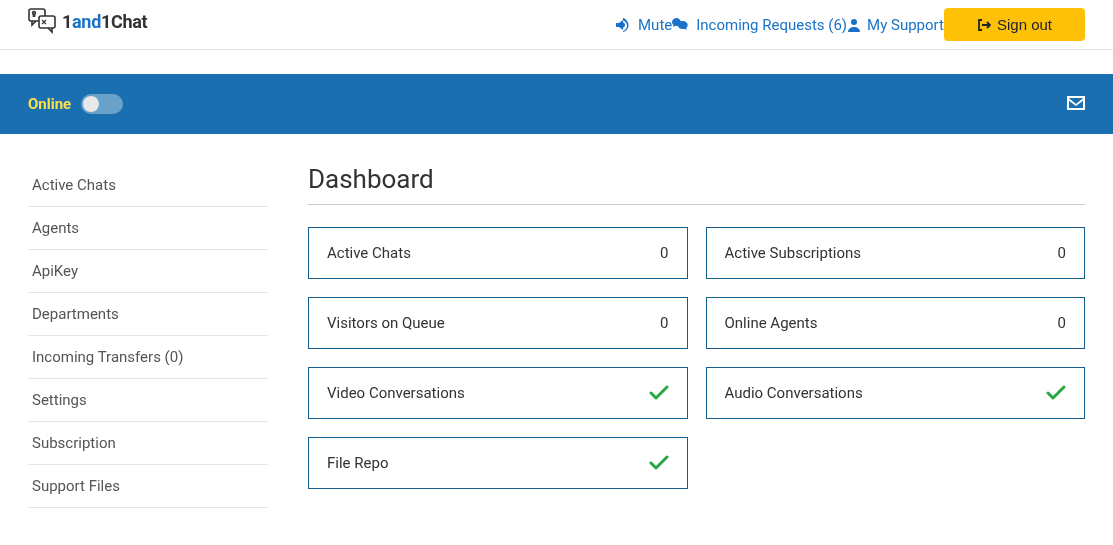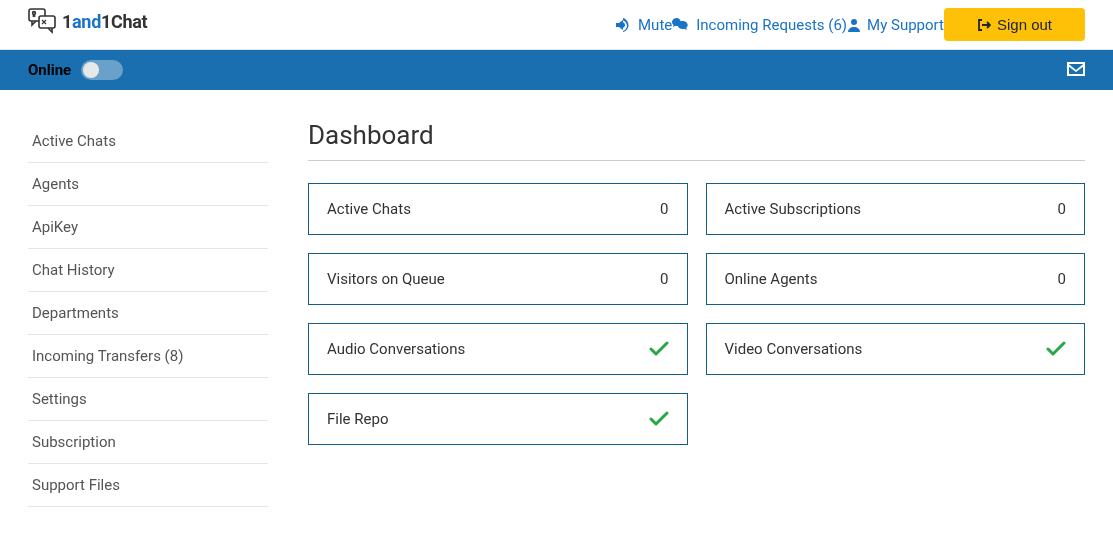--- a/index.html
+++ b/index.html
@@ -8,21 +8,21 @@
 .topbar { display: flex; align-items: flex-start; justify-content: space-between; padding: 8px 28px; border-bottom: 1px solid #e5e5e5; }
 .logo-wrap { display: flex; align-items: center; gap: 6px; }
 .logo-icon svg { display: block; }
 .logo-text { font-weight: 700; font-size: 18px; letter-spacing: -0.3px; }
 .logo-text .and { color: #1a73c8; }
 
 .topnav { display: flex; align-items: center; }
 .topnav a { color: #1a73c8; text-decoration: none; display: inline-flex; align-items: center; gap: 6px; font-size: 15px; }
 .signout-btn { background: #ffc107; color: #212529; border: none; border-radius: 4px; padding: 8px 33px; font-size: 15px; display: inline-flex; align-items: center; gap: 6px; cursor: pointer; font-weight: 500; }
 
-.statusbar { background: #1a6fb0; color: #000000; display: flex; align-items: center; justify-content: space-between; padding: 10px 28px; }
+.statusbar { background: #1a6fb0; color: #fde047; display: flex; align-items: center; justify-content: space-between; padding: 20px 28px; margin-top: 24px; }
 .status-left { display: flex; align-items: center; gap: 10px; font-weight: 700; font-size: 15px; }
 .toggle { width: 42px; height: 20px; background: rgba(255,255,255,0.35); border-radius: 20px; position: relative; cursor: pointer; }
 .toggle .knob { position: absolute; left: 2px; top: 2px; width: 16px; height: 16px; background: #e8e8e8; border-radius: 50%; }
 .envelope-icon { color: #fff; }
 
 .main { display: flex; padding: 30px 28px 20px 28px; gap: 40px; }
 .sidebar { width: 240px; flex-shrink: 0; }
 .sidebar-item { display: block; padding: 12px 4px; color: #555; text-decoration: none; border-bottom: 1px solid #e5e5e5; font-size: 15px; cursor: pointer; }
 
 .content { flex: 1; }
@@ -105,23 +105,22 @@
         <path d="M0 0h18v14H0V0zm2 2v.3L9 8l7-5.7V2H2zm14 2.7L9 10 2 4.7V12h14V4.7z"></path>
       </svg>
   </span>
 </div>
 
 <div class="main">
   <nav class="sidebar">
     <a class="sidebar-item"><span>Active Chats</span></a>
     <a class="sidebar-item"><span>Agents</span></a>
     <a class="sidebar-item"><span>ApiKey</span></a>
-    <a class="sidebar-item"><span>Chat History</span></a>
     <a class="sidebar-item"><span>Departments</span></a>
-    <a class="sidebar-item"><span>Incoming Transfers (8)</span></a>
+    <a class="sidebar-item"><span>Incoming Transfers (0)</span></a>
     <a class="sidebar-item"><span>Settings</span></a>
     <a class="sidebar-item"><span>Subscription</span></a>
     <a class="sidebar-item"><span>Support Files</span></a>
 
   </nav>
 
   <div class="content">
     <h1 class="page-title">Dashboard</h1>
     <div class="card-grid">
       <div class="card">
@@ -134,29 +133,29 @@
       </div>
       <div class="card">
         <span>Visitors on Queue</span>
         <span class="value">0</span>
       </div>
       <div class="card">
         <span>Online Agents</span>
         <span class="value">0</span>
       </div>
       <div class="card">
-        <span>Audio Conversations</span>
+        <span>Video Conversations</span>
         <span class="check-icon">
             <svg width="20" height="16" viewBox="0 0 20 16" fill="none" stroke="#28a745" stroke-width="3" stroke-linecap="round" stroke-linejoin="round">
               <path d="M2 8l5 5L18 2"></path>
             </svg>
           </span>
       </div>
       <div class="card">
-        <span>Video Conversations</span>
+        <span>Audio Conversations</span>
         <span class="check-icon">
             <svg width="20" height="16" viewBox="0 0 20 16" fill="none" stroke="#28a745" stroke-width="3" stroke-linecap="round" stroke-linejoin="round">
               <path d="M2 8l5 5L18 2"></path>
             </svg>
           </span>
       </div>
       <div class="card">
         <span>File Repo</span>
         <span class="check-icon">
             <svg width="20" height="16" viewBox="0 0 20 16" fill="none" stroke="#28a745" stroke-width="3" stroke-linecap="round" stroke-linejoin="round">

